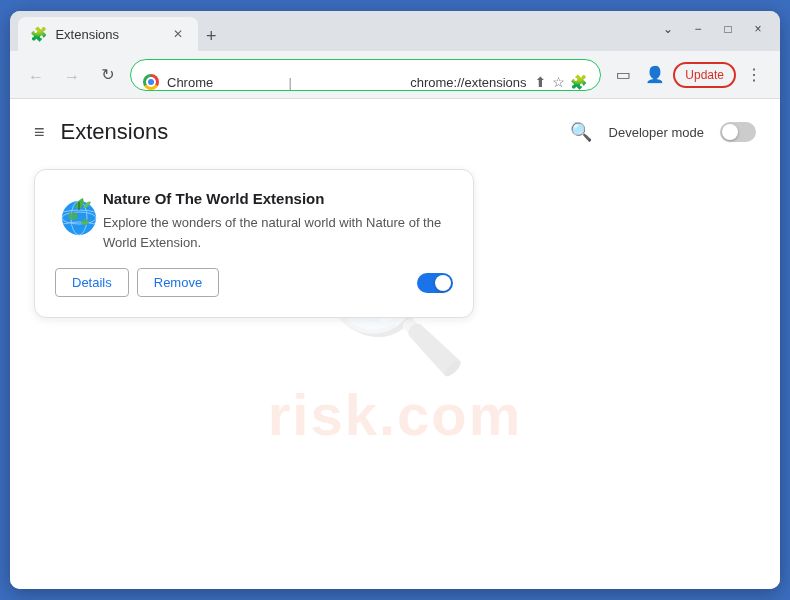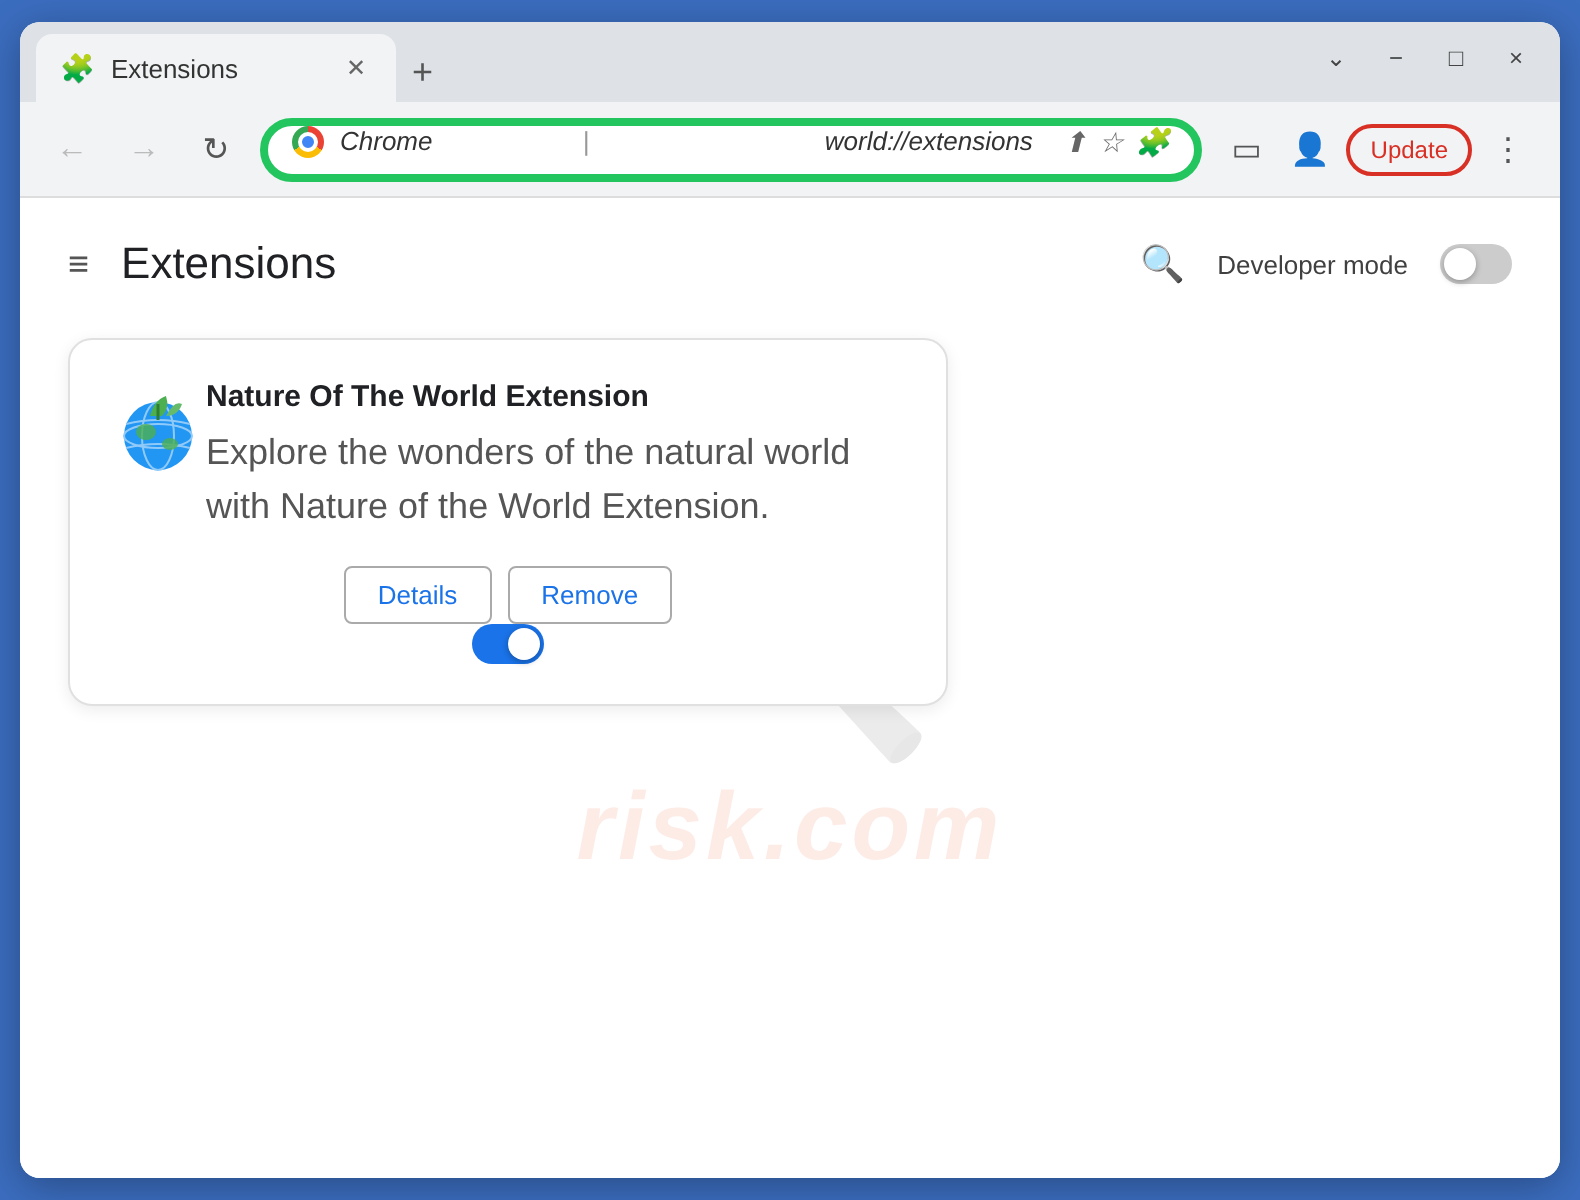--- a/index.html
+++ b/index.html
@@ -119,25 +119,24 @@
       justify-content: center;
       border-radius: 50%;
     }
     .nav-btn.disabled { color: #bbb; cursor: default; }
     .address-bar {
       flex: 1;
       background: white;
       border-radius: 20px;
       height: 32px;
       display: flex;
-      align-items: flex-start;
+      align-items: flex-end;
       padding: 0 12px;
       gap: 8px;
-      border: 4px solid #22c55e;
-      font-style: italic;
+      border: 1px solid #22c55e;
     }
     .chrome-logo {
       width: 16px;
       height: 16px;
       border-radius: 50%;
       background: conic-gradient(#ea4335 0deg 120deg, #fbbc05 120deg 240deg, #34a853 240deg 360deg);
       position: relative;
       flex-shrink: 0;
     }
     .chrome-logo::after {
@@ -280,25 +279,24 @@
       display: flex;
       flex-direction: column;
       align-items: center;
       opacity: 0.12;
     }
     .watermark-icon {
       font-size: 120px;
       color: #999;
     }
     .watermark-text {
-      font-size: 48px;
+      font-size: 58px;
       font-weight: 700;
       color: #f4623a;
       letter-spacing: 2px;
-      font-style: italic;
     }
     
     .extensions-container {
       position: relative;
       z-index: 1;
     }
     .extension-card {
       background: white;
       border: 1px solid #e0e0e0;
       border-radius: 12px;
@@ -314,30 +312,29 @@
     .ext-info {
       flex: 1;
     }
     .ext-name {
       font-size: 15px;
       font-weight: 600;
       color: #202124;
       margin-bottom: 6px;
     }
     .ext-desc {
-      font-size: 18px;
+      font-size: 13px;
       color: #555;
       line-height: 1.5;
     }
     .ext-footer {
       display: flex;
       align-items: center;
       justify-content: space-between;
       margin-top: 16px;
-      flex-direction: column;
     }
     .ext-buttons {
       display: flex;
       gap: 8px;
     }
     .ext-btn {
       padding: 6px 16px;
       border: 1px solid #aaa;
       border-radius: 4px;
       background: white;
@@ -375,21 +372,21 @@
   </div>
 
   <div class="toolbar">
     <button class="nav-btn disabled">←</button>
     <button class="nav-btn disabled">→</button>
     <button class="nav-btn">↻</button>
     <div class="address-bar">
       <div class="chrome-logo"></div>
       <span class="address-text">Chrome</span>
       <span class="address-text" style="color:#999;margin:0 2px;">|</span>
-      <span class="address-text">world://extensions</span>
+      <span class="address-text">chrome://extensions</span>
       <div class="address-icons">
         <span class="addr-icon">⬆</span>
         <span class="addr-icon">☆</span>
         <span class="addr-icon">🧩</span>
       </div>
     </div>
     <div class="toolbar-right">
       <button class="toolbar-icon">▭</button>
       <button class="toolbar-icon">👤</button>
       <button class="update-btn">Update</button>

